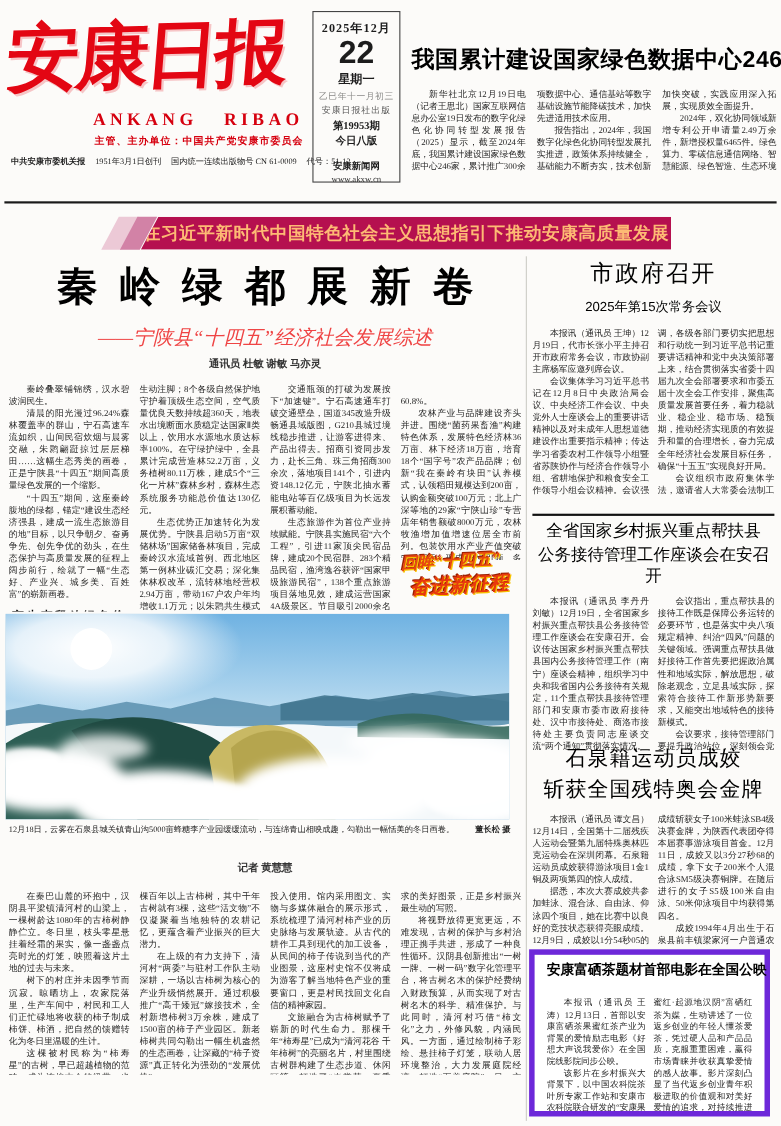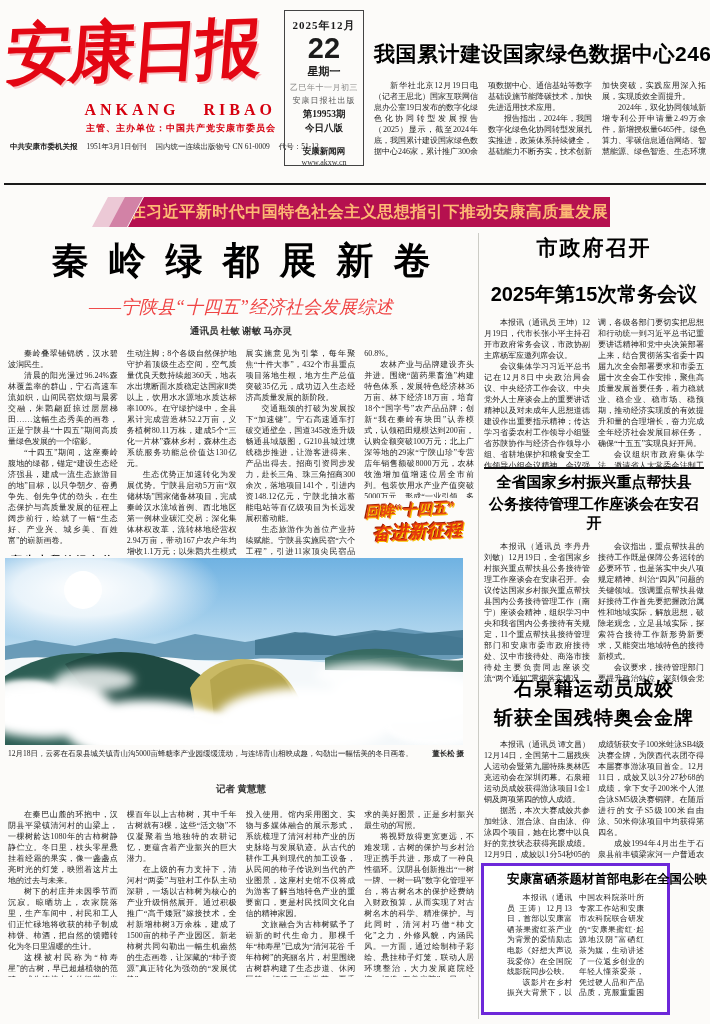--- a/index.html
+++ b/index.html
@@ -50,21 +50,21 @@
                display:flex;align-items:center;justify-content:center;
                color:#fdba74;font-family:"Liberation Sans",sans-serif;font-weight:bold;font-size:16px;letter-spacing:.5px;}
   
   .qin{position:absolute;left:8px;top:236px;width:466px;}
   .qin .t{font-family:"Liberation Sans",sans-serif;font-weight:900;font-size:37px;letter-spacing:20px;
           text-align:center;color:#000;padding-left:20px;white-space:nowrap;}
   .qin .sub{font-size:18px;font-style:italic;text-align:center;margin-top:9px;color:#ef4444;}
   .qin .by{font-size:9.5px;text-align:center;margin-top:6px;color:#333;font-weight:bold;}
   .qin .cols{display:flex;gap:9px;margin-top:10px;align-items:flex-start;}
   .qin .col{width:110px;overflow:hidden;}
-  .qin .col.h1c{height:208px;} .qin .col.h2c{height:150px;}
+  .qin .col.h1c{height:208px;} .qin .col.h2c{height:150px;margin-top:11px;}
   
   .badge{position:absolute;left:350px;top:501px;width:120px;text-align:center;transform:rotate(-3deg);}
   .badge .l1{font-family:"Liberation Sans",sans-serif;font-size:15px;font-weight:900;font-style:italic;color:#e8470f;
              text-shadow:1px 1px 0 #f7c400,-1px -1px 0 #9c1f00;white-space:nowrap;}
   .badge .l2{font-family:"Liberation Sans",sans-serif;font-size:18px;font-weight:900;font-style:italic;color:#e8380d;
              text-shadow:1px 1px 0 #f7c400,-1px -1px 0 #9c1f00;margin-left:14px;white-space:nowrap;}
   
   .photo{position:absolute;left:5px;top:558px;width:458px;height:187px;overflow:hidden;background:#bcd9ec;}
   .cap{position:absolute;left:8px;top:749px;width:456px;display:flex;justify-content:space-between;
        align-items:flex-start;}
@@ -72,32 +72,32 @@
   .cap .crd{font-size:7.5px;color:#222;font-weight:bold;white-space:nowrap;}
   
   .per{position:absolute;left:8px;top:776px;width:466px;}
   .per .t{font-family:"Liberation Sans",sans-serif;font-weight:900;font-size:26px;letter-spacing:5px;
           text-align:center;color:#000;}
   .per .by{font-size:9.5px;text-align:center;margin-top:7px;color:#333;font-weight:bold;}
   .per .cols{display:flex;gap:9px;margin-top:13px;align-items:flex-start;}
   .per .col{width:110px;height:168px;overflow:hidden;}
   
   .rart{position:absolute;left:484px;width:220px;}
-  .rart .t1,.rart .t2{font-family:"Liberation Sans",sans-serif;font-weight:700;text-align:center;color:#000;}
-  .cg{top:234px;} .cg .t1{font-size:21px;letter-spacing:2px;} .cg .t2{font-size:20px;margin-top:19px;}
+  .rart .t1,.rart .t2{font-family:"Liberation Sans",sans-serif;font-weight:400;text-align:center;color:#000;}
+  .cg{top:234px;} .cg .t1{font-size:21px;letter-spacing:2px;} .cg .t2{font-size:12px;margin-top:9px;}
   .cg .body{margin-top:9px;height:164px;overflow:hidden;column-count:2;column-gap:8px;column-fill:auto;}
   .r2{top:473px;} .r2 .t1{font-size:15px;} .r2 .t2{font-size:15px;margin-top:3px;}
   .r2 .body{margin-top:8px;height:146px;overflow:hidden;column-count:2;column-gap:8px;column-fill:auto;}
   .r3{top:676px;} .r3 .t1{font-size:19px;letter-spacing:1px;} .r3 .t2{font-size:19px;margin-top:3px;letter-spacing:1px;}
   .r3 .body{margin-top:8px;height:126px;overflow:hidden;column-count:2;column-gap:8px;column-fill:auto;}
-  .redbox{position:absolute;left:481px;top:863px;width:189px;height:152px;border:3px solid #6d28d9;
-          box-sizing:border-box;padding:5px 23px 4px;background:#fff;}
+  .redbox{position:absolute;left:481px;top:863px;width:219px;height:152px;border:5px solid #6d28d9;
+          box-sizing:border-box;padding:5px 11px 4px;background:#fff;}
   .redbox .t{font-family:"Liberation Sans",sans-serif;font-weight:900;font-size:12.5px;text-align:center;
              color:#000;white-space:nowrap;}
-  .redbox .body{margin-top:5px;height:112px;overflow:hidden;column-count:2;column-gap:7px;column-fill:auto;}
+  .redbox .body{margin-top:17px;height:112px;overflow:hidden;column-count:2;column-gap:7px;column-fill:auto;}
   .redbox .bp{font-size:7.8px;line-height:10.6px;}
 </style>
 </head>
 <body>
 
 <div id="page">
 
   <div class="mh">
     <div class="mh-title">安康日报</div>
     <div class="mh-latin">ANKANG RIBAO</div>
@@ -150,21 +150,20 @@
           <p class="bp">秦岭叠翠铺锦绣，汉水碧波润民生。</p>
           <p class="bp">清晨的阳光漫过96.24%森林覆盖率的群山，宁石高速车流如织，山间民宿炊烟与晨雾交融，朱鹮翩跹掠过层层梯田……这幅生态秀美的画卷，正是宁陕县“十四五”期间高质量绿色发展的一个缩影。</p>
           <p class="bp">“十四五”期间，这座秦岭腹地的绿都，锚定“建设生态经济强县，建成一流生态旅游目的地”目标，以只争朝夕、奋勇争先、创先争优的劲头，在生态保护与高质量发展的征程上阔步前行，绘就了一幅“生态好、产业兴、城乡美、百姓富”的崭新画卷。</p>
           <h4 class="sec">守生态释放绿色价值</h4>
         </div>
       <div class="col h1c">
           <p class="bp cont">生动注脚；8个各级自然保护地守护着顶级生态空间，空气质量优良天数持续超360天，地表水出境断面水质稳定达国家Ⅱ类以上，饮用水水源地水质达标率100%。在守绿护绿中，全县累计完成营造林52.2万亩，义务植树80.11万株，建成5个“三化一片林”森林乡村，森林生态系统服务功能总价值达130亿元。</p>
           <p class="bp">生态优势正加速转化为发展优势。宁陕县启动5万亩“双储林场”国家储备林项目，完成秦岭汉水流域首例、西北地区第一例林业碳汇交易；深化集体林权改革，流转林地经营权2.94万亩，带动167户农户年均增收1.1万元；以朱鹮共生模式发展生态农业，130亩示范基地实现“一水两用、一田双收”，既守护了朱鹮栖息地，又让农户亩均增收5000元以上，成功创建国家级全域森林康养试点建设县。</p>
         </div>
       <div class="col h1c">
-          <p class="bp cont">展实施意见为引擎，每年聚焦“十件大事”，432个市县重点项目落地生根，地方生产总值突破35亿元，成功迈入生态经济高质量发展的新阶段。</p>
           <p class="bp">交通瓶颈的打破为发展按下“加速键”。宁石高速通车打破交通壁垒，国道345改造升级畅通县域版图，G210县城过境线稳步推进，让游客进得来、产品出得去。招商引资同步发力，赴长三角、珠三角招商300余次，落地项目141个，引进内资148.12亿元，宁陕北抽水蓄能电站等百亿级项目为长远发展积蓄动能。</p>
           <p class="bp">生态旅游作为首位产业持续赋能。宁陕县实施民宿“六个工程”，引进11家顶尖民宿品牌，建成20个民宿群、283个精品民宿，渔湾逸谷获评“国家甲级旅游民宿”，138个重点旅游项目落地见效，建成运营国家4A级景区。节目吸引2000余名群众登台，全网曝光量超12亿次，5次登上央视，假日旅游接待量同比增长40%，特色街区夏季餐饮消费超3000万元，产品线上销售额达4500万元，全县累计接待游客314.81万人次，实现旅游消费15.17亿元，同比增长74.16%。</p>
         </div>
       <div class="col h2c">
           <p class="bp cont">60.8%。</p>
           <p class="bp">农林产业与品牌建设齐头并进。围绕“菌药果畜渔”构建特色体系，发展特色经济林36万亩、林下经济18万亩，培育18个“国字号”农产品品牌；创新“我在秦岭有块田”认养模式，认领稻田规模达到200亩，认购金额突破100万元；北上广深等地的29家“宁陕山珍”专营店年销售额破8000万元，农林牧渔增加值增速位居全市前列。包装饮用水产业产值突破5000万元，形成“一业引领、多业协同”的发展格局。</p>
         </div>
     </div>
   </div>
 

